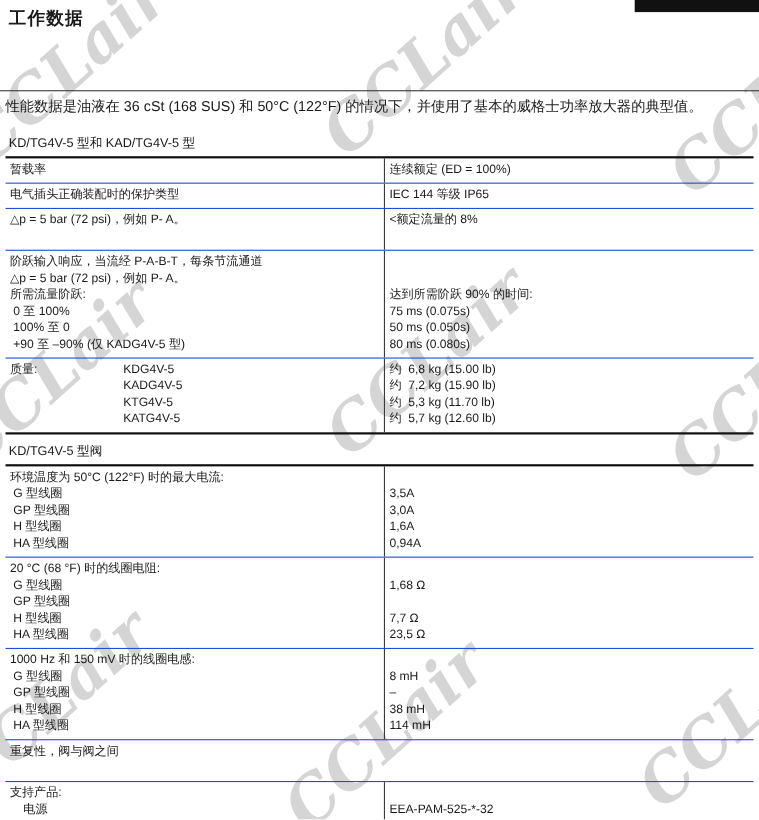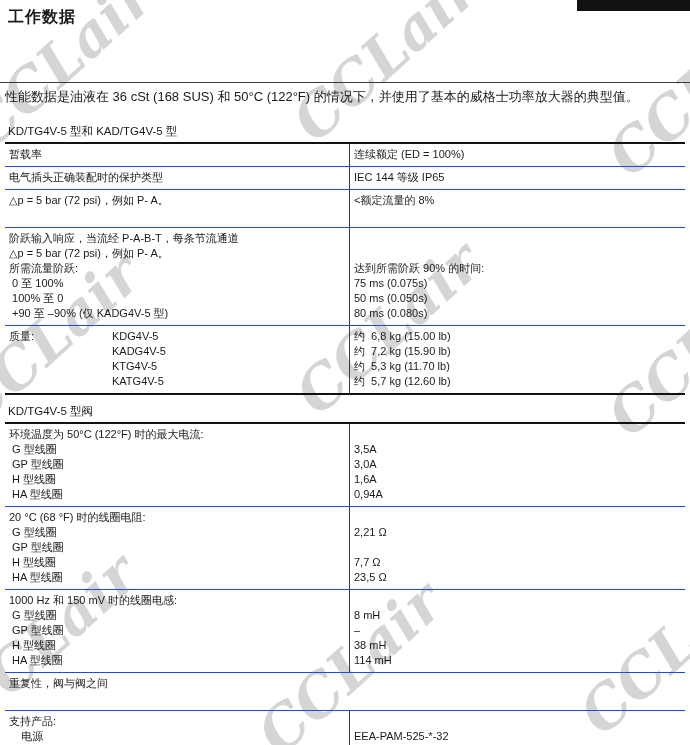--- a/index.html
+++ b/index.html
@@ -166,21 +166,21 @@
         <div class="drow">
           <div class="cell left">
             <div class="line">20 °C (68 °F) 时的线圈电阻:</div>
             <div class="line"> G 型线圈</div>
             <div class="line"> GP 型线圈</div>
             <div class="line"> H 型线圈</div>
             <div class="line"> HA 型线圈</div>
           </div>
           <div class="cell right">
             <div class="line">&nbsp;</div>
-            <div class="line">2,21 Ω</div>
+            <div class="line">1,68 Ω</div>
             <div class="line">&nbsp;</div>
             <div class="line">7,7 Ω</div>
             <div class="line">23,5 Ω</div>
           </div>
         </div>
         <div class="drow">
           <div class="cell left">
             <div class="line">1000 Hz 和 150 mV 时的线圈电感:</div>
             <div class="line"> G 型线圈</div>
             <div class="line"> GP 型线圈</div>

